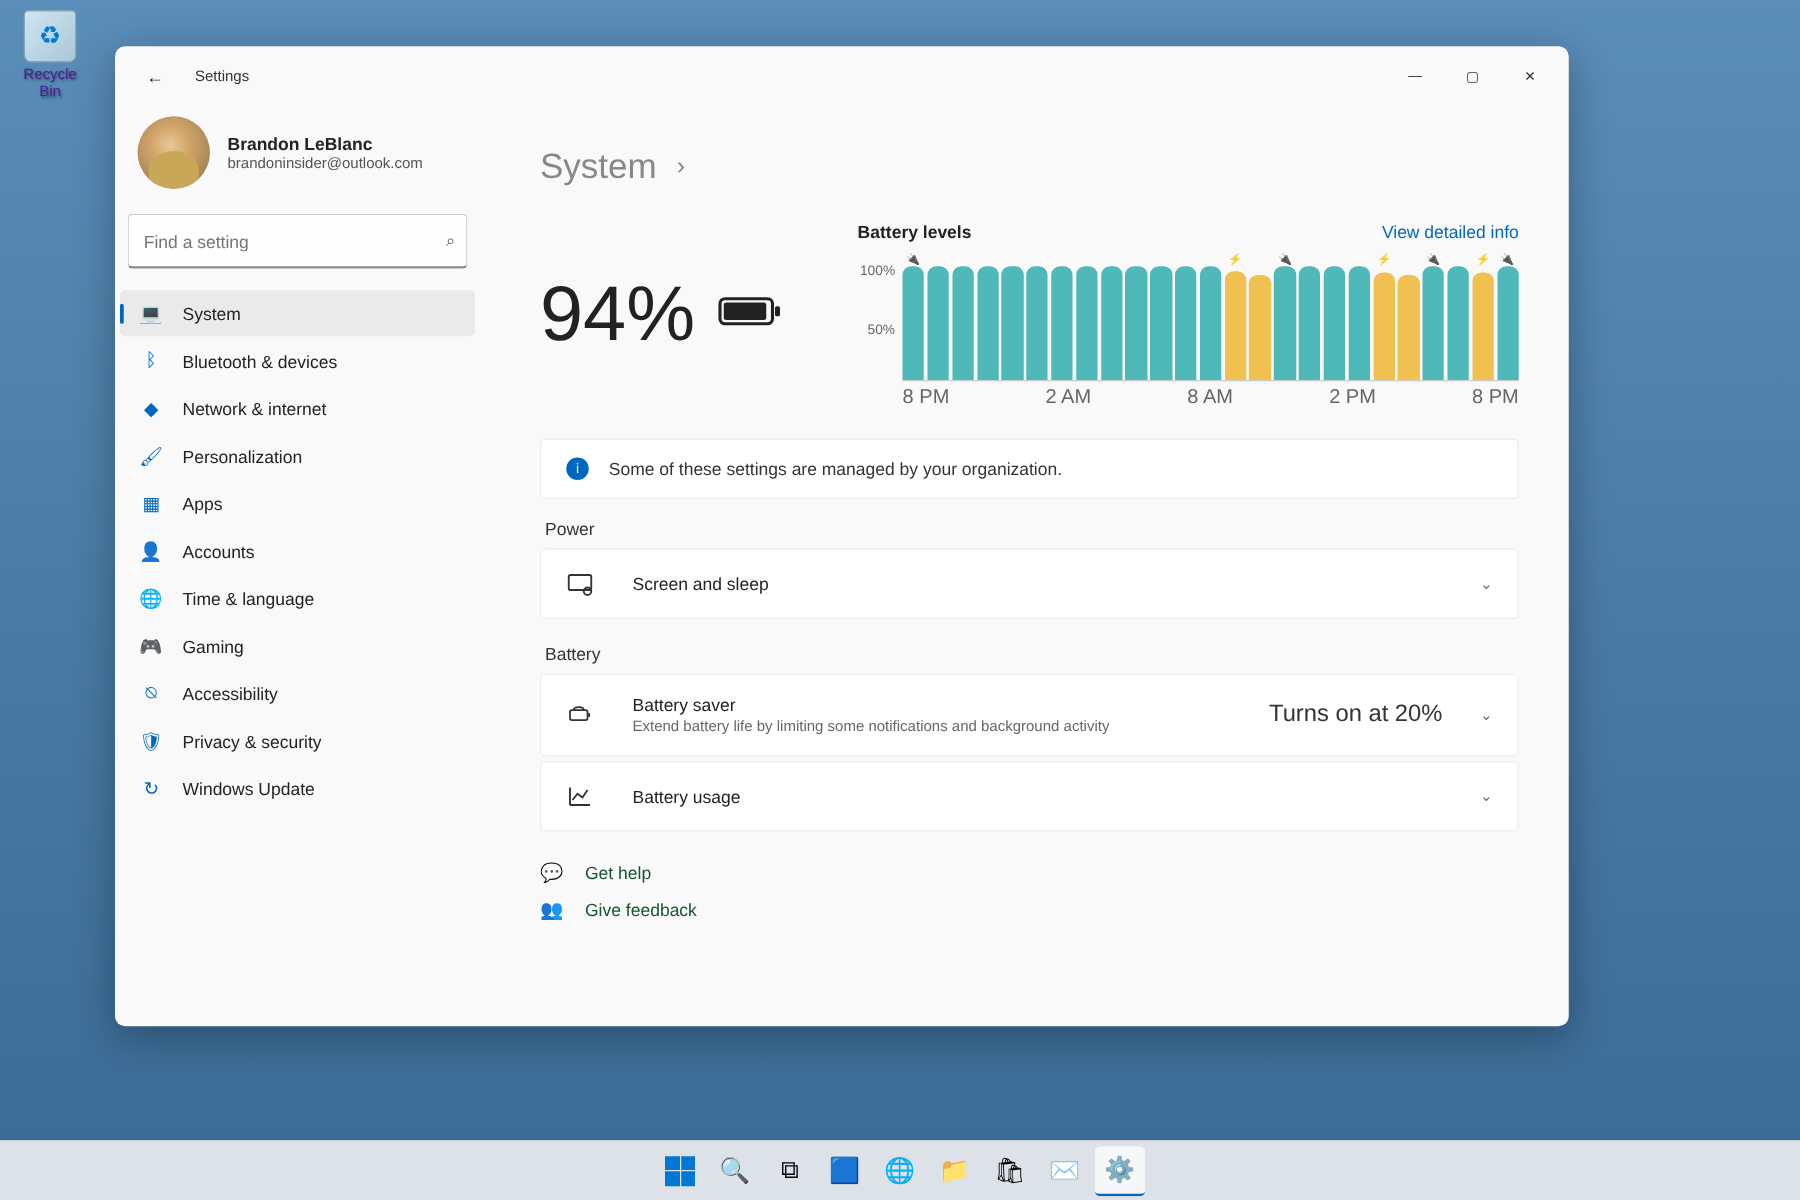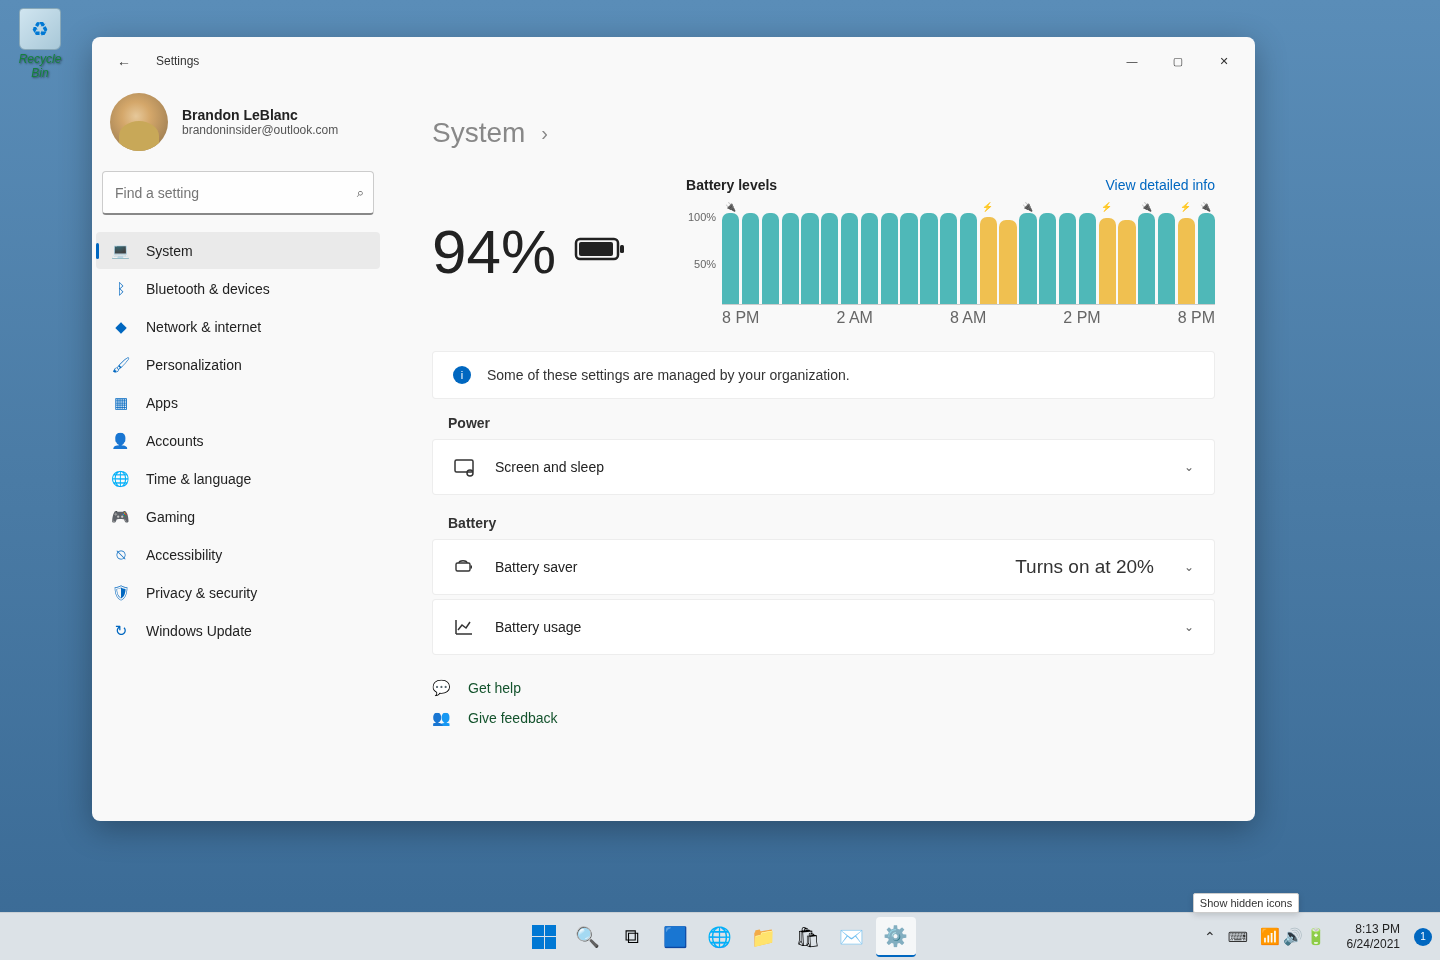--- a/index.html
+++ b/index.html
@@ -1,21 +1,21 @@
 <!DOCTYPE html>
 <html><head>
 <meta charset="utf-8">
 <style>
 * { margin: 0; padding: 0; box-sizing: border-box; font-family: "Segoe UI", -apple-system, sans-serif; }
 body { width: 1440px; height: 960px; background: linear-gradient(180deg, #5a8db8 0%, #4a7ba5 50%, #3a6a95 100%); overflow: hidden; position: relative; }
 
 
 .desktop-icon { position: absolute; top: 8px; left: 10px; text-align: center; width: 60px; }
 .desktop-icon .icon-img { width: 42px; height: 42px; margin: 0 auto; position: relative; }
-.desktop-icon .label { color: #15803d; font-size: 12px; text-shadow: 1px 1px 2px rgba(0,0,0,0.5); margin-top: 2px; font-style: italic; }
+.desktop-icon .label { color: #4c1d95; font-size: 12px; text-shadow: 1px 1px 2px rgba(0,0,0,0.5); margin-top: 2px; }
 .recycle-bin { background: linear-gradient(135deg, #d0e5f0 0%, #a8c8d8 100%); border-radius: 4px 4px 6px 6px; position: relative; border: 1px solid #88a8b8; }
 .recycle-bin::before { content: "♻"; color: #0078d4; font-size: 20px; position: absolute; top: 50%; left: 50%; transform: translate(-50%, -50%); }
 
 
 .window { position: absolute; top: 37px; left: 92px; width: 1163px; height: 784px; background: #f9f9f9; border-radius: 8px; box-shadow: 0 8px 32px rgba(0,0,0,0.3); display: flex; flex-direction: column; }
 
 .titlebar { height: 48px; display: flex; align-items: center; padding: 0 8px; }
 .back-btn { width: 36px; height: 36px; display: flex; align-items: center; justify-content: center; border-radius: 4px; cursor: pointer; font-size: 14px; color: #333; margin-left: 6px; }
 .title-text { font-size: 12px; color: #333; margin-left: 14px; }
 .titlebar-buttons { margin-left: auto; display: flex; }
@@ -62,24 +62,24 @@
 .plug-row span { flex: 1; display: flex; align-items: center; justify-content: center; font-size: 9px; color: #daa520; }
 .bars { flex: 1; display: flex; align-items: flex-end; gap: 2.5px; border-bottom: 1px solid #ccc; }
 .bar { flex: 1; background: #4fb8b8; border-radius: 7px 7px 0 0; min-width: 0; }
 .bar.charging { background: #f0c050; }
 .x-axis { height: 20px; display: flex; justify-content: space-between; font-size: 16px; color: #666; padding-top: 4px; }
 
 .info-banner { background: #fff; border: 1px solid rgba(0,0,0,0.07); border-radius: 4px; padding: 14px 20px; display: flex; align-items: center; gap: 16px; margin-bottom: 16px; }
 .info-banner .info-icon { width: 18px; height: 18px; border-radius: 50%; background: #0067c0; color: #fff; display: flex; align-items: center; justify-content: center; font-size: 11px; flex-shrink: 0; }
 .info-banner .info-text { font-size: 14px; color: #333; }
 
-.section-label { font-size: 14px; font-weight: 700; color: #333; margin: 8px 0 8px 16px; }
+.section-label { font-size: 14px; font-weight: 400; color: #333; margin: 8px 0 8px 4px; }
 .card { background: #fff; border: 1px solid rgba(0,0,0,0.07); border-radius: 4px; padding: 16px 20px; display: flex; align-items: center; gap: 20px; cursor: pointer; margin-bottom: 4px; }
 .card-icon { width: 22px; height: 22px; display: flex; align-items: center; justify-content: center; color: #333; font-size: 18px; }
-.card-body { flex: 1; }
+.card-body { flex: 1; margin-left: 11px; }
 .card-title { font-size: 14px; color: #222; }
 .card-sub { font-size: 12px; color: #666; margin-top: 2px; }
 .card-right { font-size: 19px; color: #333; margin-right: 10px; }
 .card-chev { color: #666; font-size: 12px; }
 
 .help-links { margin-top: 24px; display: flex; flex-direction: column; gap: 12px; }
 .help-link { display: flex; align-items: center; gap: 18px; font-size: 14px; }
 .help-link .hl-icon { width: 18px; color: #333; font-size: 15px; }
 .help-link .hl-text { color: #14532d; cursor: pointer; }
 
@@ -298,20 +298,21 @@
       <div class="card">
         <span class="card-icon">
           <svg width="22" height="22" viewBox="0 0 22 22">
               <rect x="3" y="7" width="14" height="8" rx="1.5" fill="none" stroke="#333" stroke-width="1.4"></rect>
               <rect x="17.5" y="9.5" width="1.5" height="3" fill="#333"></rect>
               <path d="M6 7 C6 4, 14 4, 14 7" fill="none" stroke="#333" stroke-width="1.4"></path>
             </svg>
         </span>
         <div class="card-body">
           <div class="card-title">Battery saver</div>
+          <div class="card-sub">Extend battery life by limiting some notifications and background activity</div>
         </div>
         <span class="card-right">Turns on at 20%</span>
         <span class="card-chev">⌄</span>
       </div>
       <div class="card">
         <span class="card-icon">
           <svg width="22" height="22" viewBox="0 0 22 22">
               <path d="M3 18 L3 4 M3 18 L19 18" stroke="#333" stroke-width="1.5" fill="none"></path>
               <path d="M5 14 L9 9 L13 12 L17 6" stroke="#333" stroke-width="1.5" fill="none"></path>
             </svg>
@@ -348,28 +349,13 @@
       </div>
     <div class="task-btn">🔍</div>
     <div class="task-btn">⧉</div>
     <div class="task-btn">🟦</div>
     <div class="task-btn">🌐</div>
     <div class="task-btn">📁</div>
     <div class="task-btn">🛍</div>
     <div class="task-btn">✉️</div>
     <div class="task-btn active">⚙️</div>
   </div>
-  <div class="systray">
-    <div class="tooltip">Show hidden icons</div>
-    <div class="tray-icon">⌃</div>
-    <div class="tray-icon">⌨</div>
-    <div class="tray-group">
-      <span>📶</span>
-      <span>🔊</span>
-      <span>🔋</span>
-    </div>
-    <div class="clock-block">
-      <div>8:13 PM</div>
-      <div>6/24/2021</div>
-    </div>
-    <div class="notif-icon">1</div>
-  </div>
 </div>
 
 </body></html>

